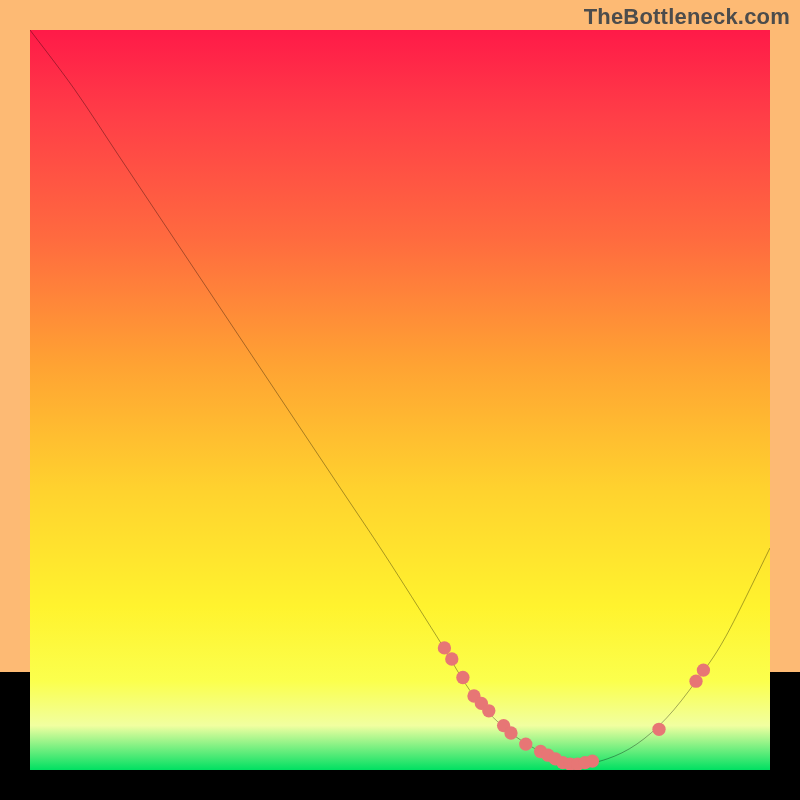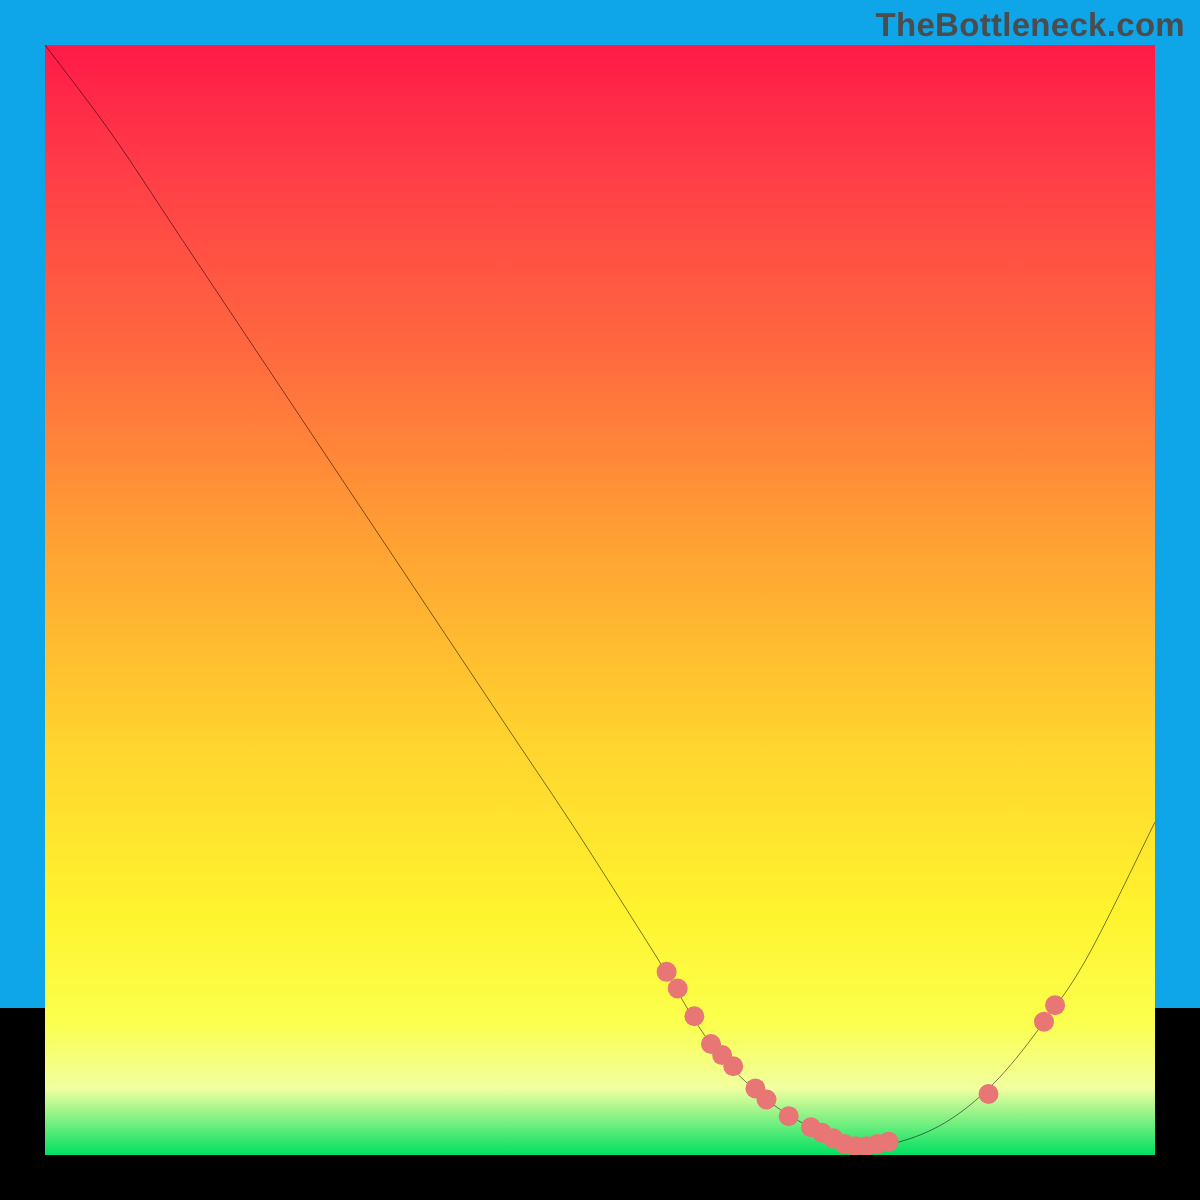--- a/index.html
+++ b/index.html
@@ -8,21 +8,21 @@
     width: 800px;
     height: 800px;
     background: #000;
     font-family: Arial, Helvetica, sans-serif;
     overflow: hidden;
   }
   .frame {
     position: relative;
     width: 800px;
     height: 672px;
-    background: #0ea5e9;
+    background: #fdba74;
   }
   .watermark {
     position: absolute;
     top: 4px;
     right: 10px;
     color: #4c4c4c;
     font-size: 22px;
     font-weight: 600;
     letter-spacing: 0.2px;
     z-index: 5;

